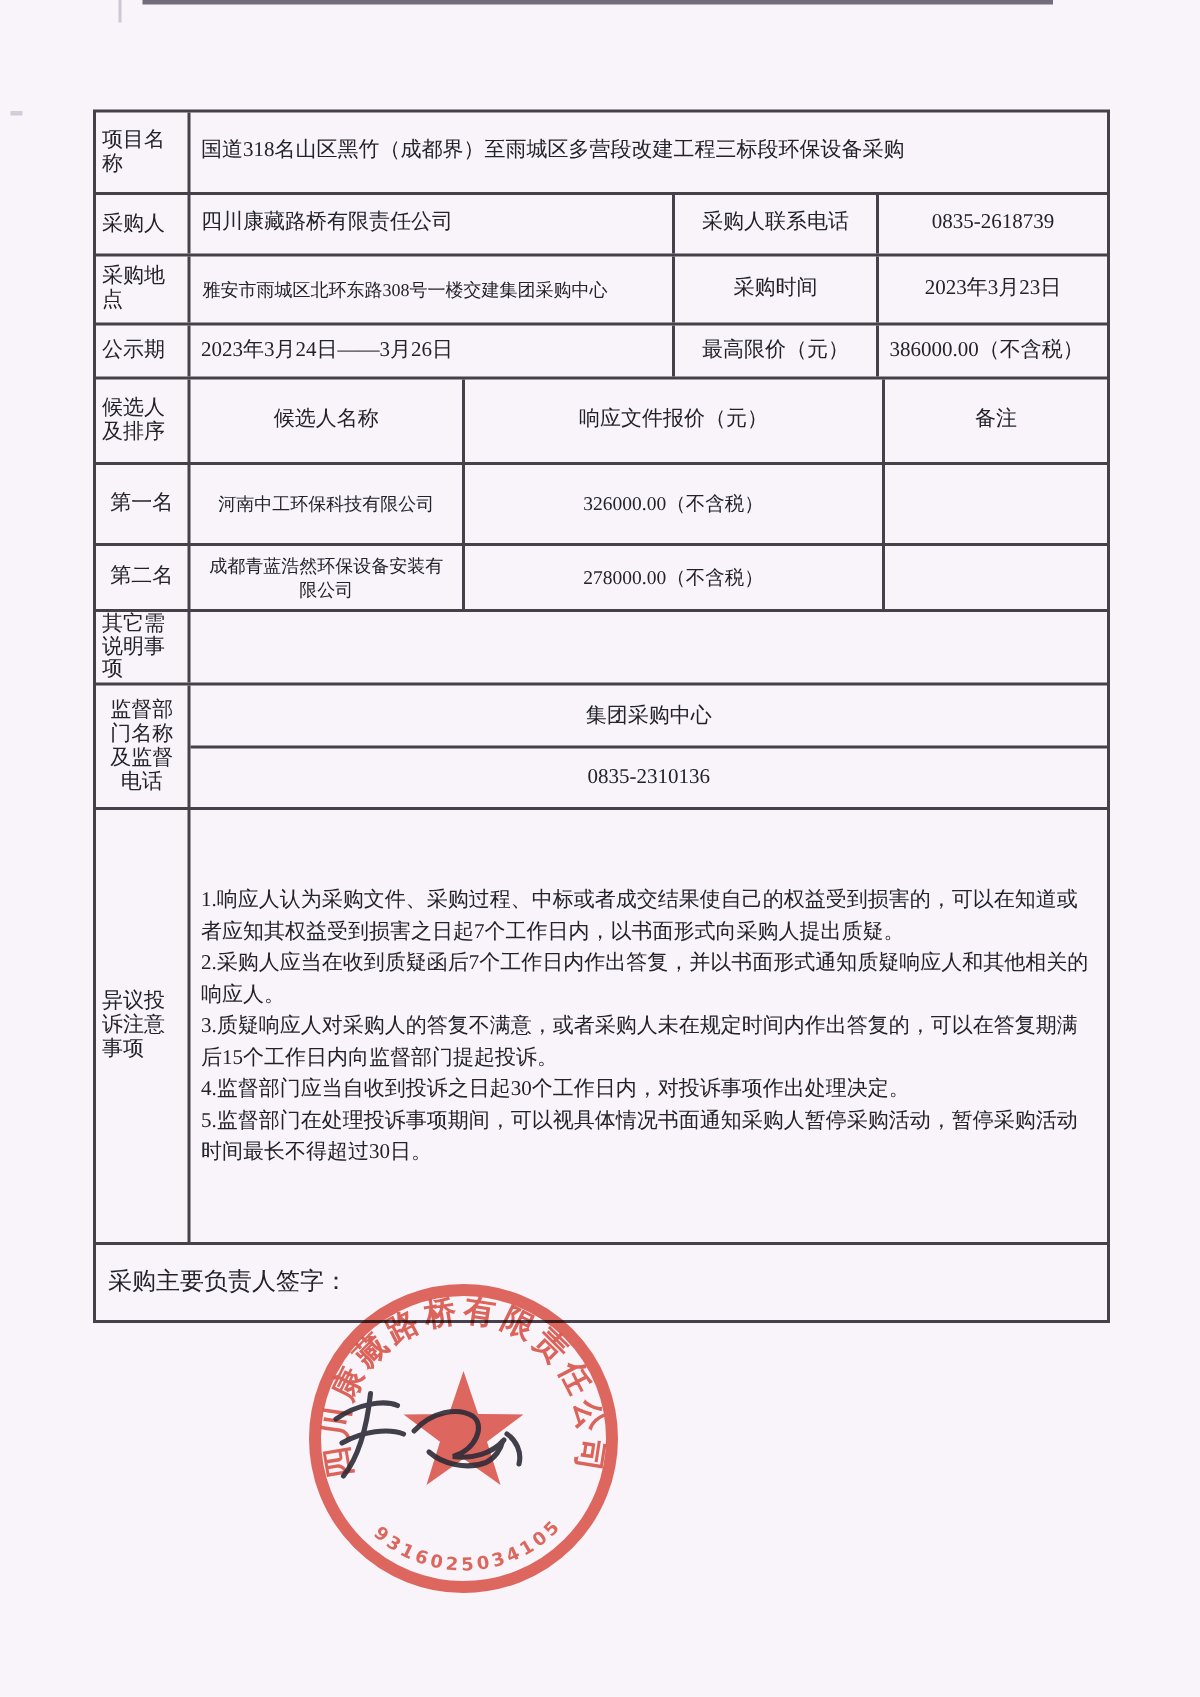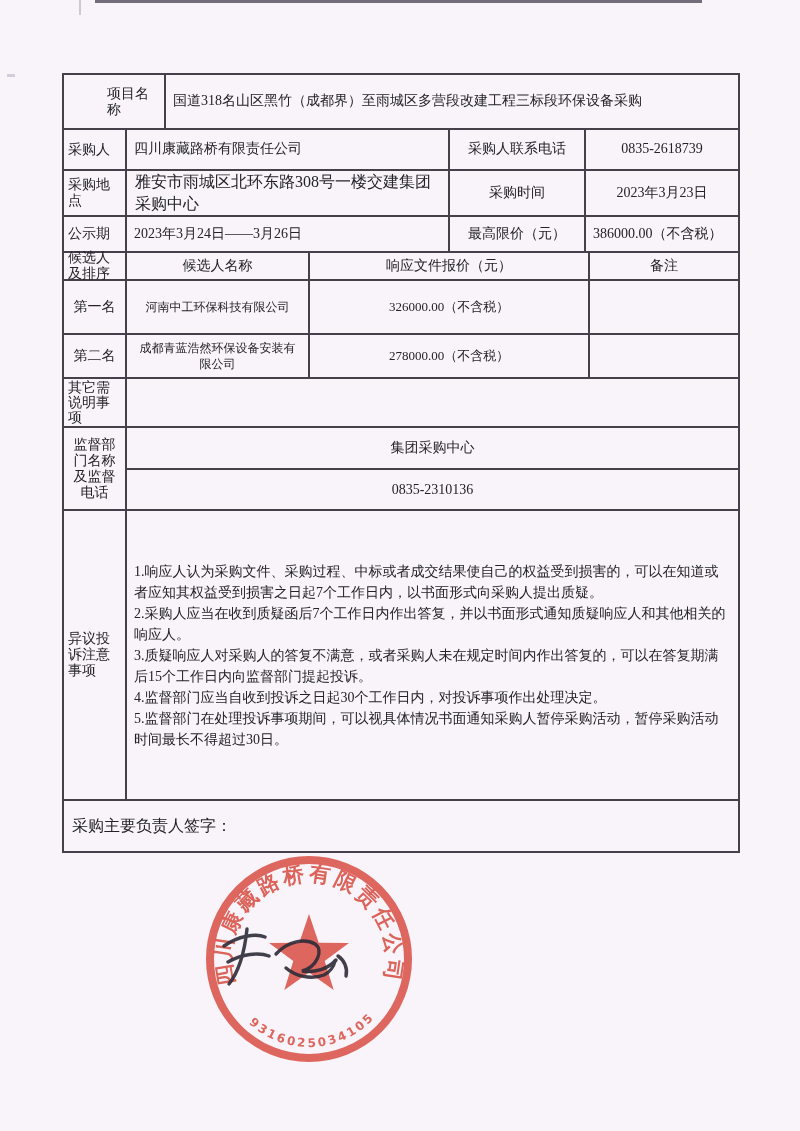--- a/index.html
+++ b/index.html
@@ -25,22 +25,22 @@
   }
   .cell:last-child{border-right:none;}
   .lbl{width:63px;flex:none;white-space:pre-line;padding:2px 4px;line-height:16px;}
   .center{justify-content:center;text-align:center;}
   .flex1{flex:1;}
 
   .title-row{height:111px;}
   .title-cell{width:100%;display:flex;align-items:center;justify-content:center;padding:4px 14px;box-sizing:border-box;}
   .title-text{font-size:22px;font-weight:bold;text-align:center;line-height:38px;letter-spacing:1px;}
 
-  .h-project{height:55px;padding-left:39px;} .h-purchaser{height:41px;} .h-location{height:46px;}
-  .h-publicity{height:36px;} .h-candhead{height:28px;} .h-first{height:54px;}
+  .h-project{height:55px;} .h-purchaser{height:41px;} .h-location{height:46px;}
+  .h-publicity{height:36px;} .h-candhead{height:57px;} .h-first{height:54px;}
   .h-second{height:44px;} .h-other{height:49px;} .h-supervision{height:83px;}
   .h-objection{height:290px;} .h-signature{height:50px;}
 
   .w-value{width:323px;flex:none;}
   .w-midlabel{width:136px;flex:none;}
   .w-candname{width:183px;flex:none;}
   .w-candbid{width:280px;flex:none;}
   .candname{font-size:12px;}
 
   .sup-right{flex:1;display:flex;flex-direction:column;}
@@ -75,21 +75,21 @@
   <div class="row h-purchaser">
     <div class="cell lbl">采购人</div>
     <div class="cell w-value">四川康藏路桥有限责任公司</div>
     <div class="cell w-midlabel center">采购人联系电话</div>
     <div class="cell flex1 center">0835-2618739</div>
   </div>
 
   <div class="row h-location">
     <div class="cell lbl">采购地
 点</div>
-    <div class="cell w-value" style="padding:2px 8px;font-size:16px;">雅安市雨城区北环东路308号一楼交建集团采购中心</div>
+    <div class="cell w-value" style="padding:2px 8px;font-size:12px;">雅安市雨城区北环东路308号一楼交建集团采购中心</div>
     <div class="cell w-midlabel center">采购时间</div>
     <div class="cell flex1 center">2023年3月23日</div>
   </div>
 
   <div class="row h-publicity">
     <div class="cell lbl">公示期</div>
     <div class="cell w-value">2023年3月24日——3月26日</div>
     <div class="cell w-midlabel center">最高限价（元）</div>
     <div class="cell flex1">386000.00（不含税）</div>
   </div>

